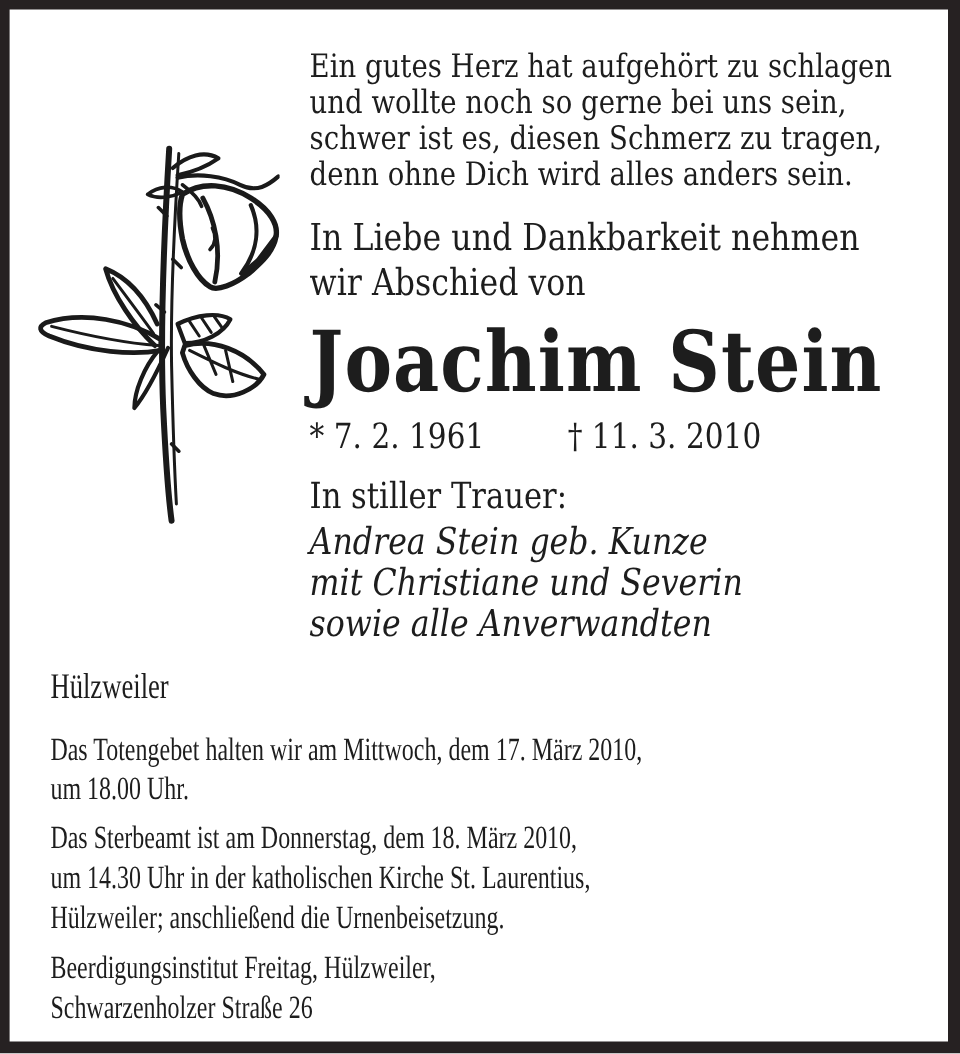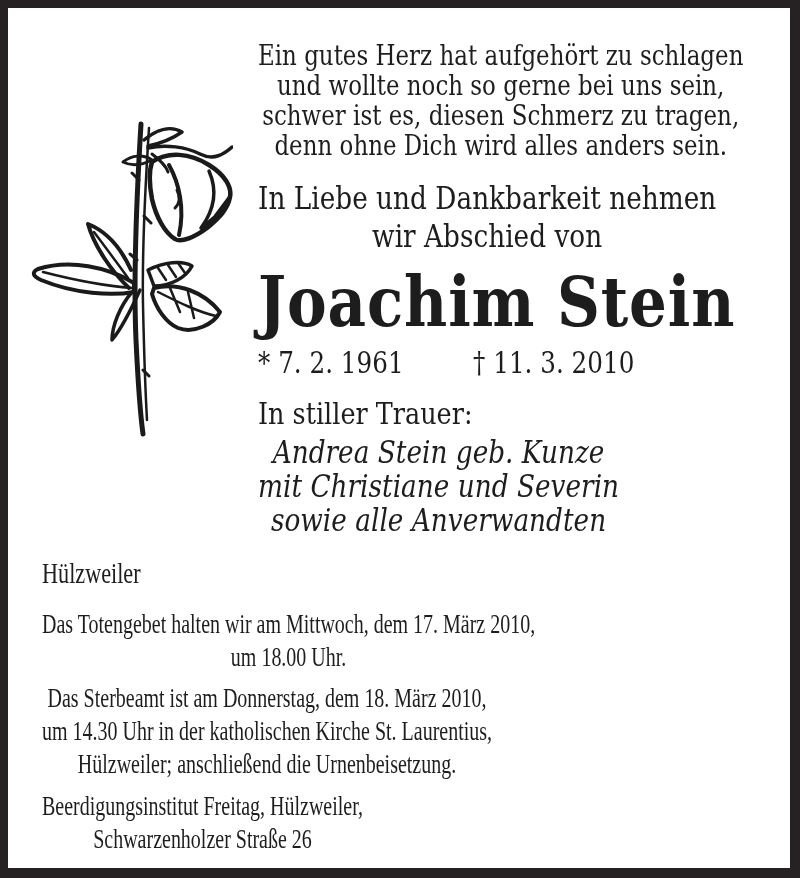--- a/index.html
+++ b/index.html
@@ -17,21 +17,20 @@
     width: 800px;
     height: 878px;
     box-sizing: border-box;
     border-style: solid;
     border-color: var(--frame);
     border-width: 8px 10px 10px 8px;
     background: var(--paper);
     overflow: hidden;
     color: var(--ink);
     font-family: "DejaVu Serif", serif;
-    text-align: center;
   }
   
   .rose {
     position: absolute;
     left: 20px;
     top: 112px;
     width: 205px;
     height: 322px;
   }
   

